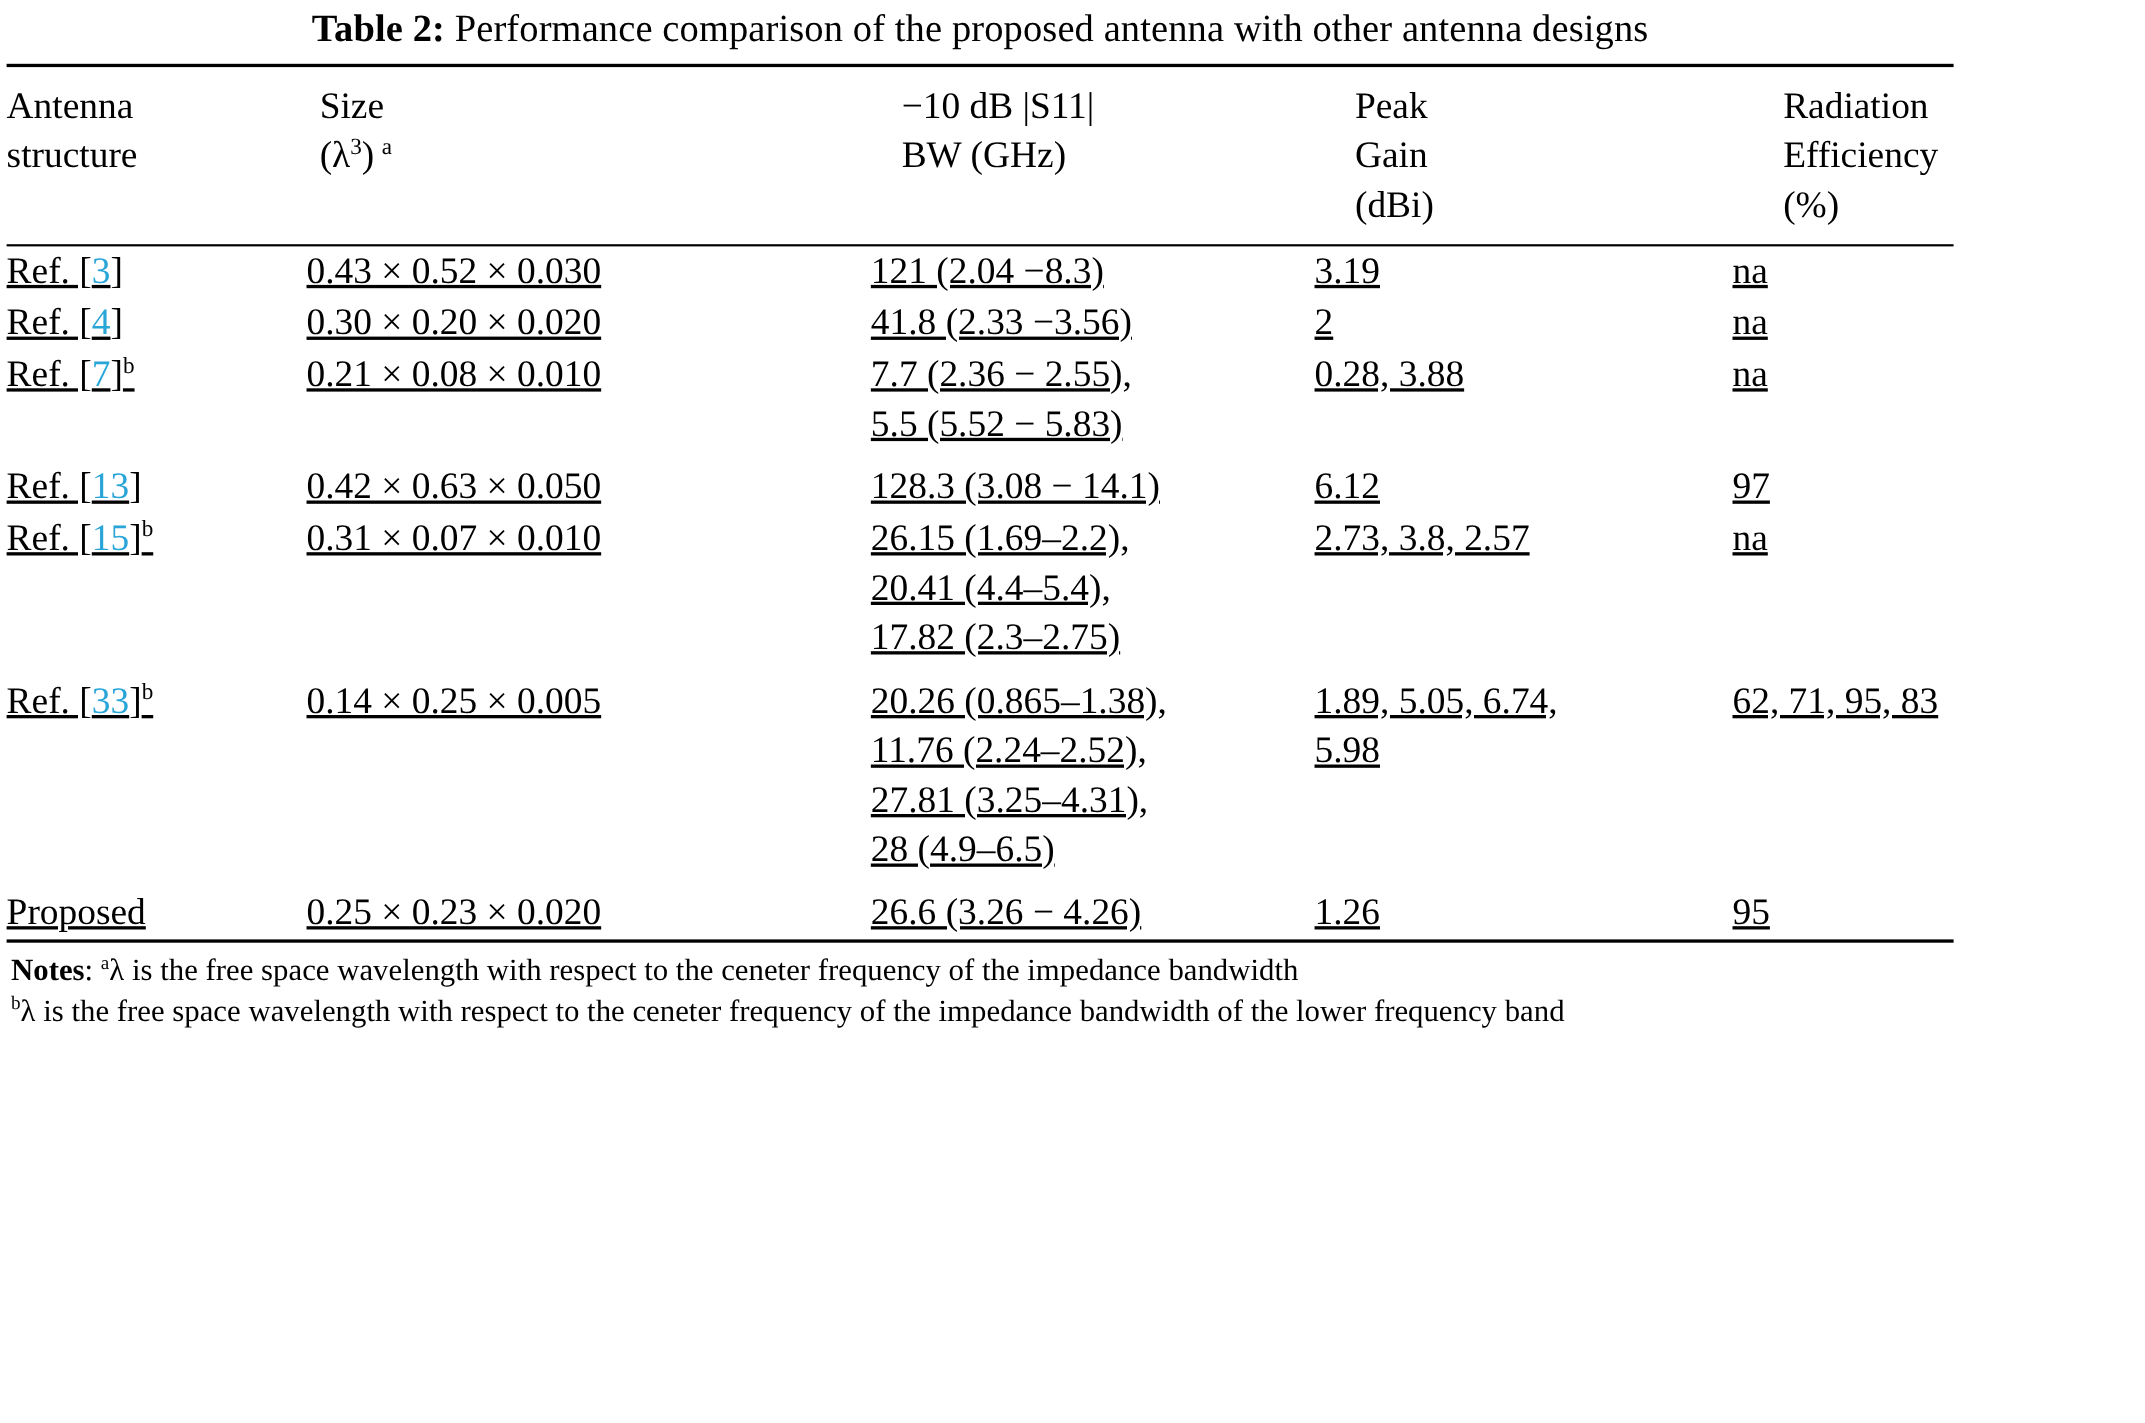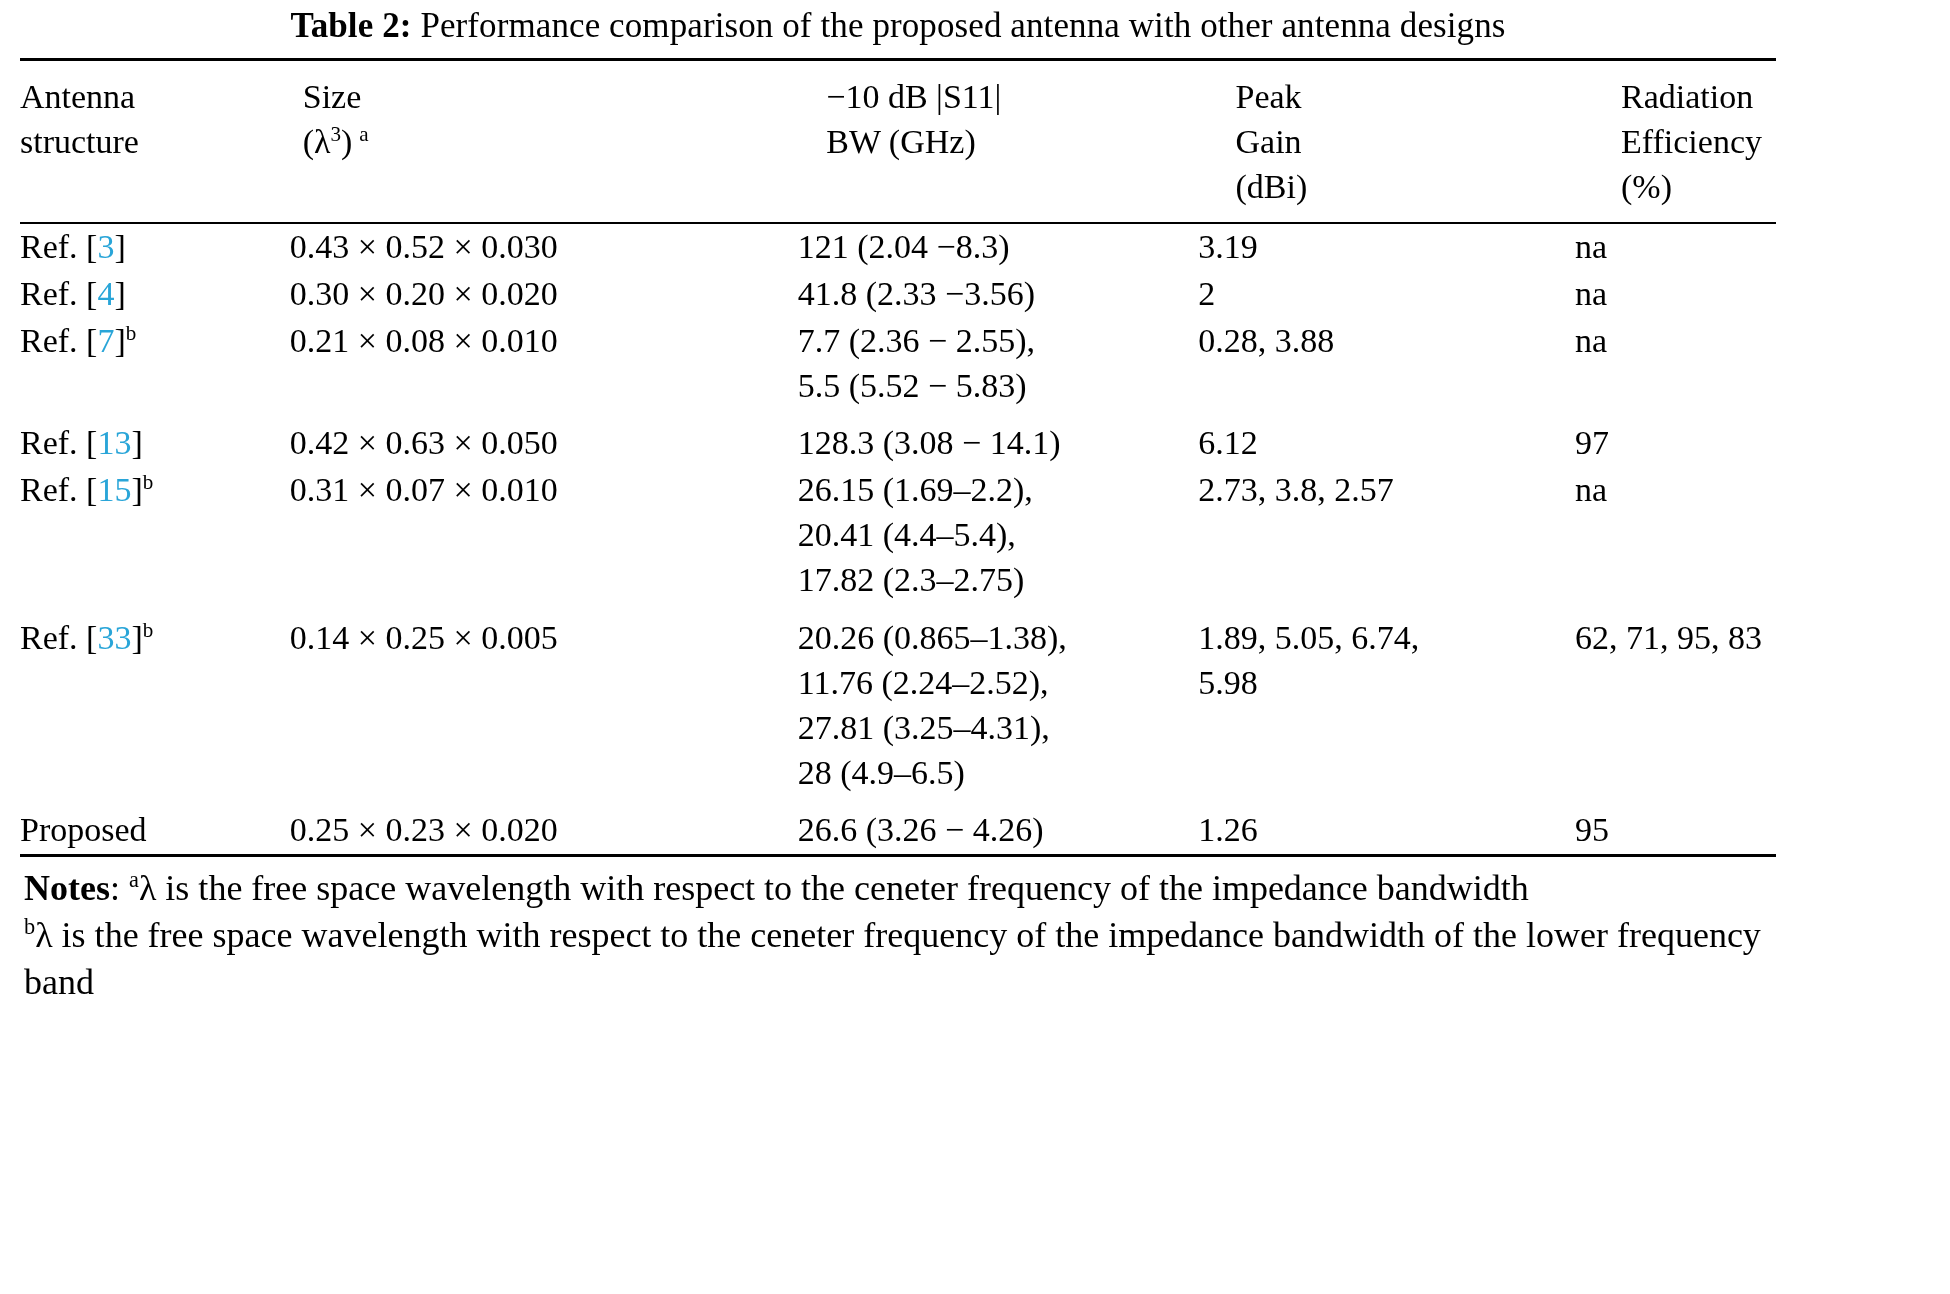--- a/index.html
+++ b/index.html
@@ -9,21 +9,21 @@
   }
   body {
     width: 1950px;
     font-family: "Liberation Serif", "DejaVu Serif", serif;
     color: #000000;
     -webkit-font-smoothing: antialiased;
   }
   .page {
     width: 1786px;
     box-sizing: border-box;
-    padding: 0 10px 0 20px;
+    padding: 0 10px 0 6px;
   }
   .caption {
     text-align: center;
     font-size: 35px;
     line-height: 1.15;
     padding: 6px 0 12px 0;
     letter-spacing: 0.1px;
   }
   .caption .cap-label {
     font-weight: bold;
@@ -58,24 +58,24 @@
   .col-d { width: 400px; }
   .col-e { width: auto; }
   .hdr-line { display: block; white-space: nowrap; }
   td .line { display: block; white-space: nowrap; }
   .ref-num { color: #29a5d8; }
   sup {
     font-size: 0.62em;
     vertical-align: super;
     line-height: 0;
   }
-  tbody tr td { padding-top: 4px; padding-bottom: 4px; }
+  tbody tr td { padding-top: 4px; padding-bottom: 4px; text-decoration: underline; }
   tbody tr.multi td { padding-bottom: 12px; }
   .notes {
-    font-size: 36px;
+    font-size: 28px;
     line-height: 1.3;
     padding: 8px 0 4px 4px;
   }
   .notes .nlabel { font-weight: bold; }
   .notes .nline { display: block; }
 </style>
 </head>
 <body>
 
 <div class="page">

